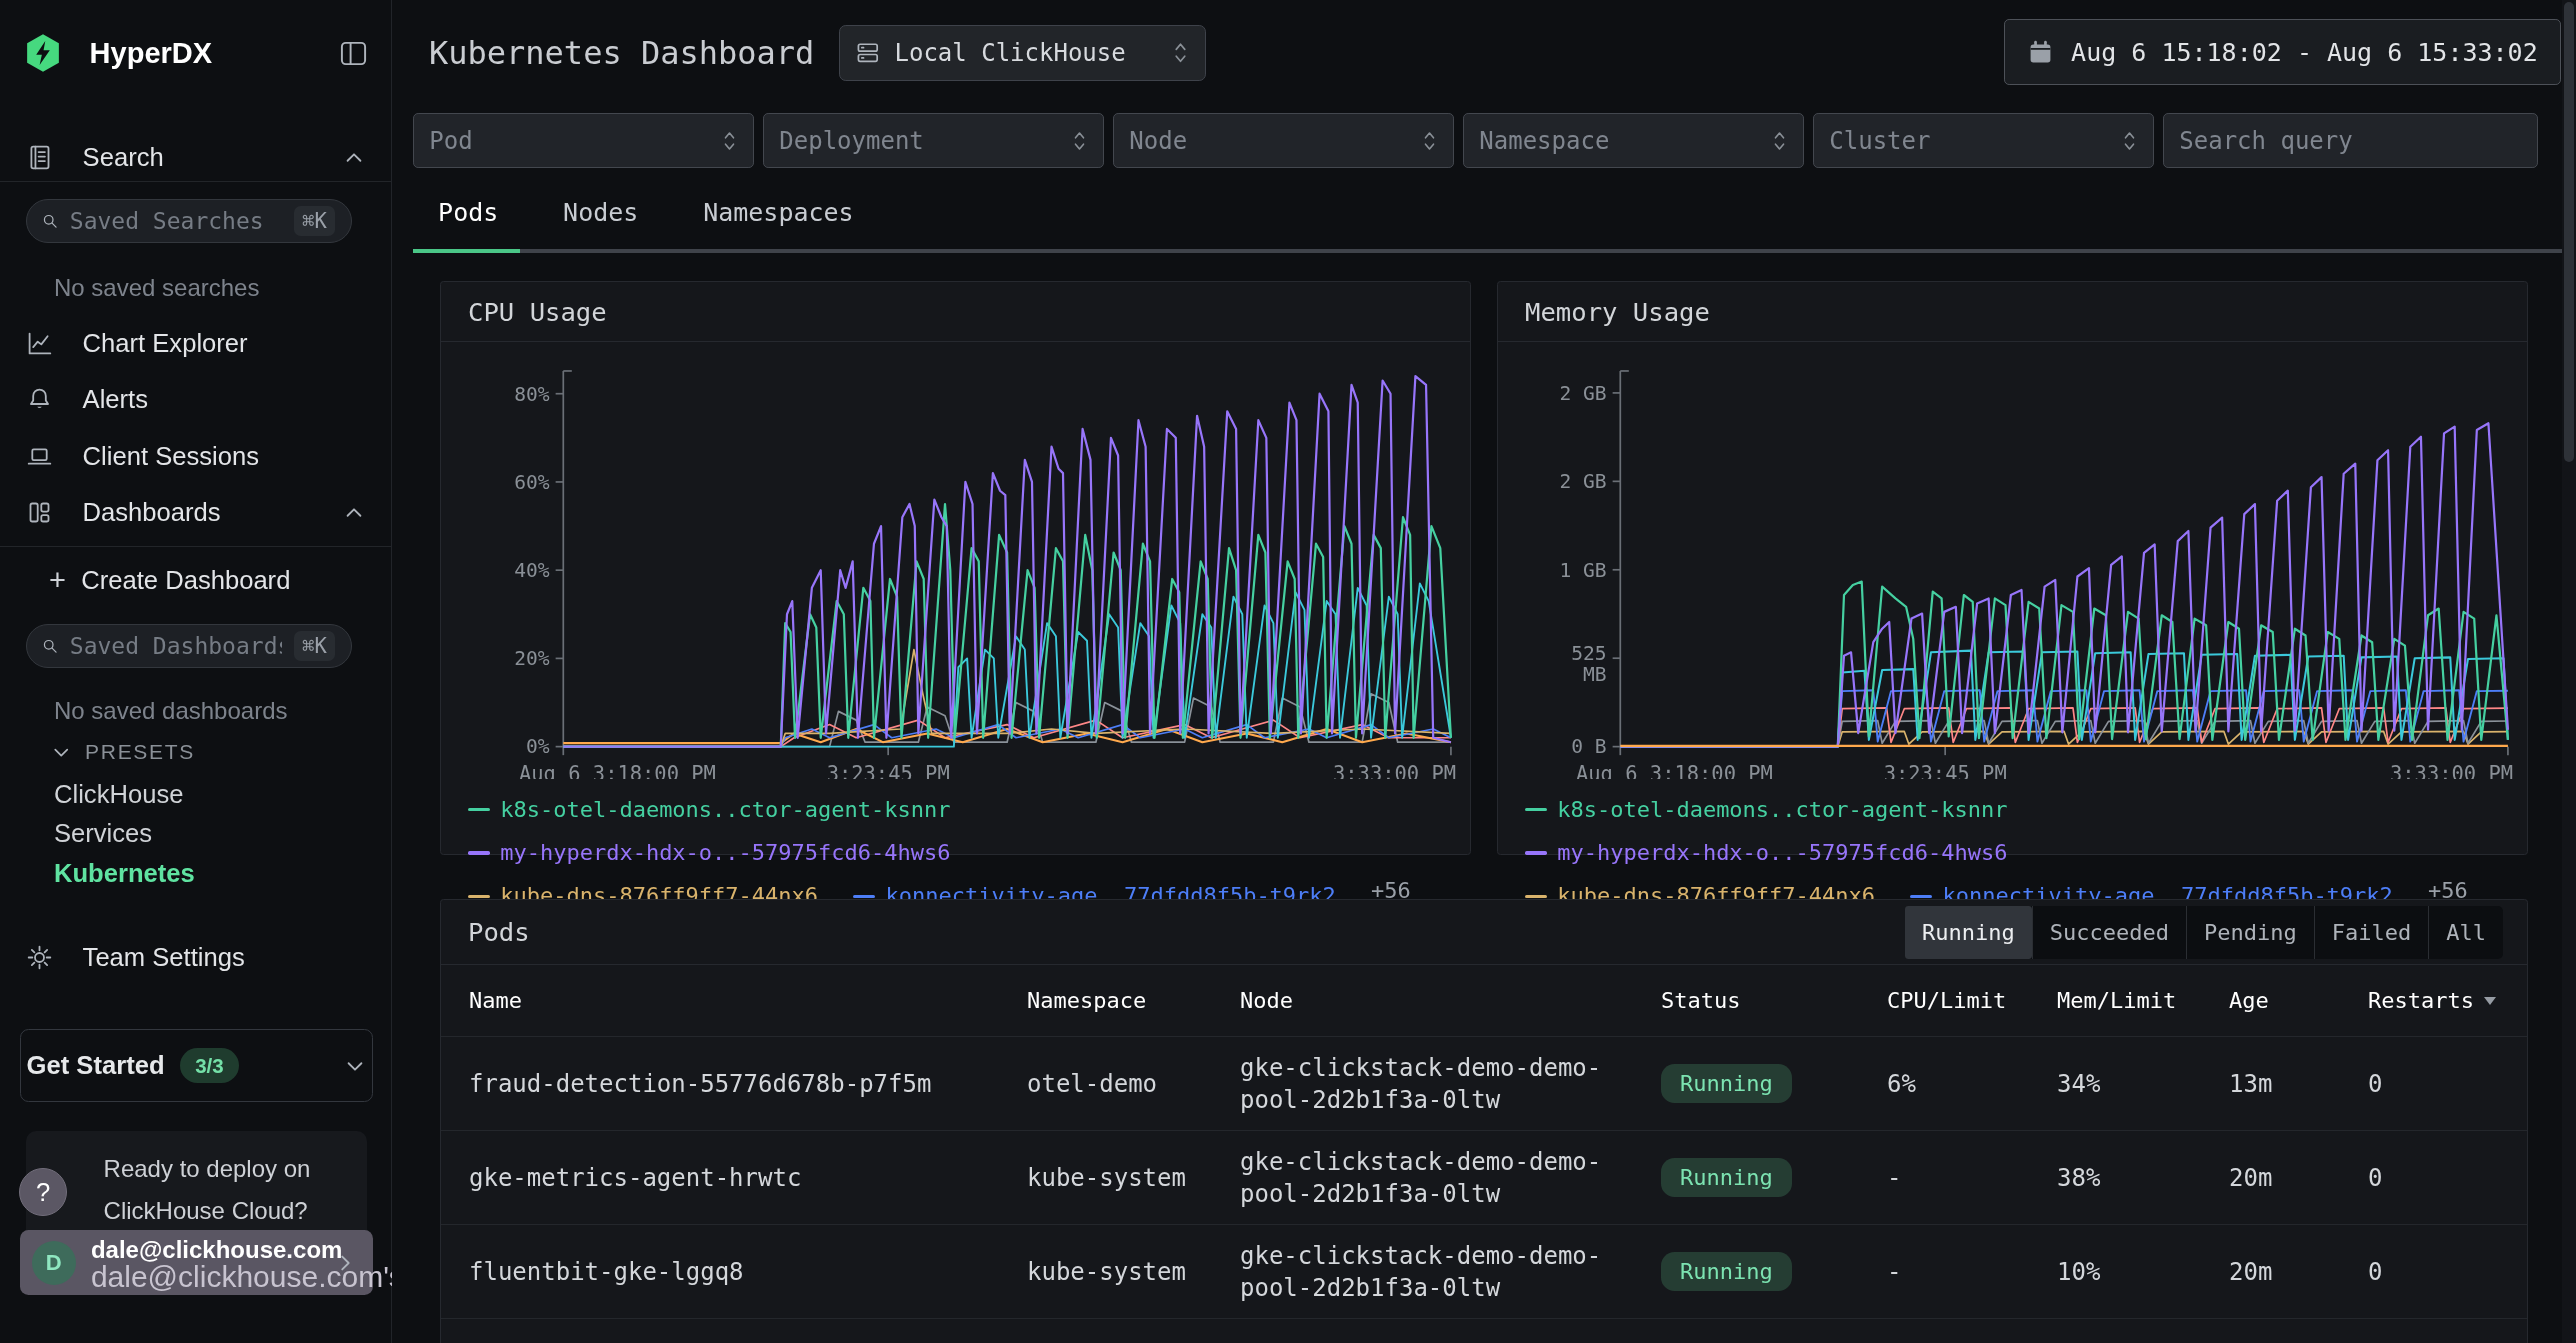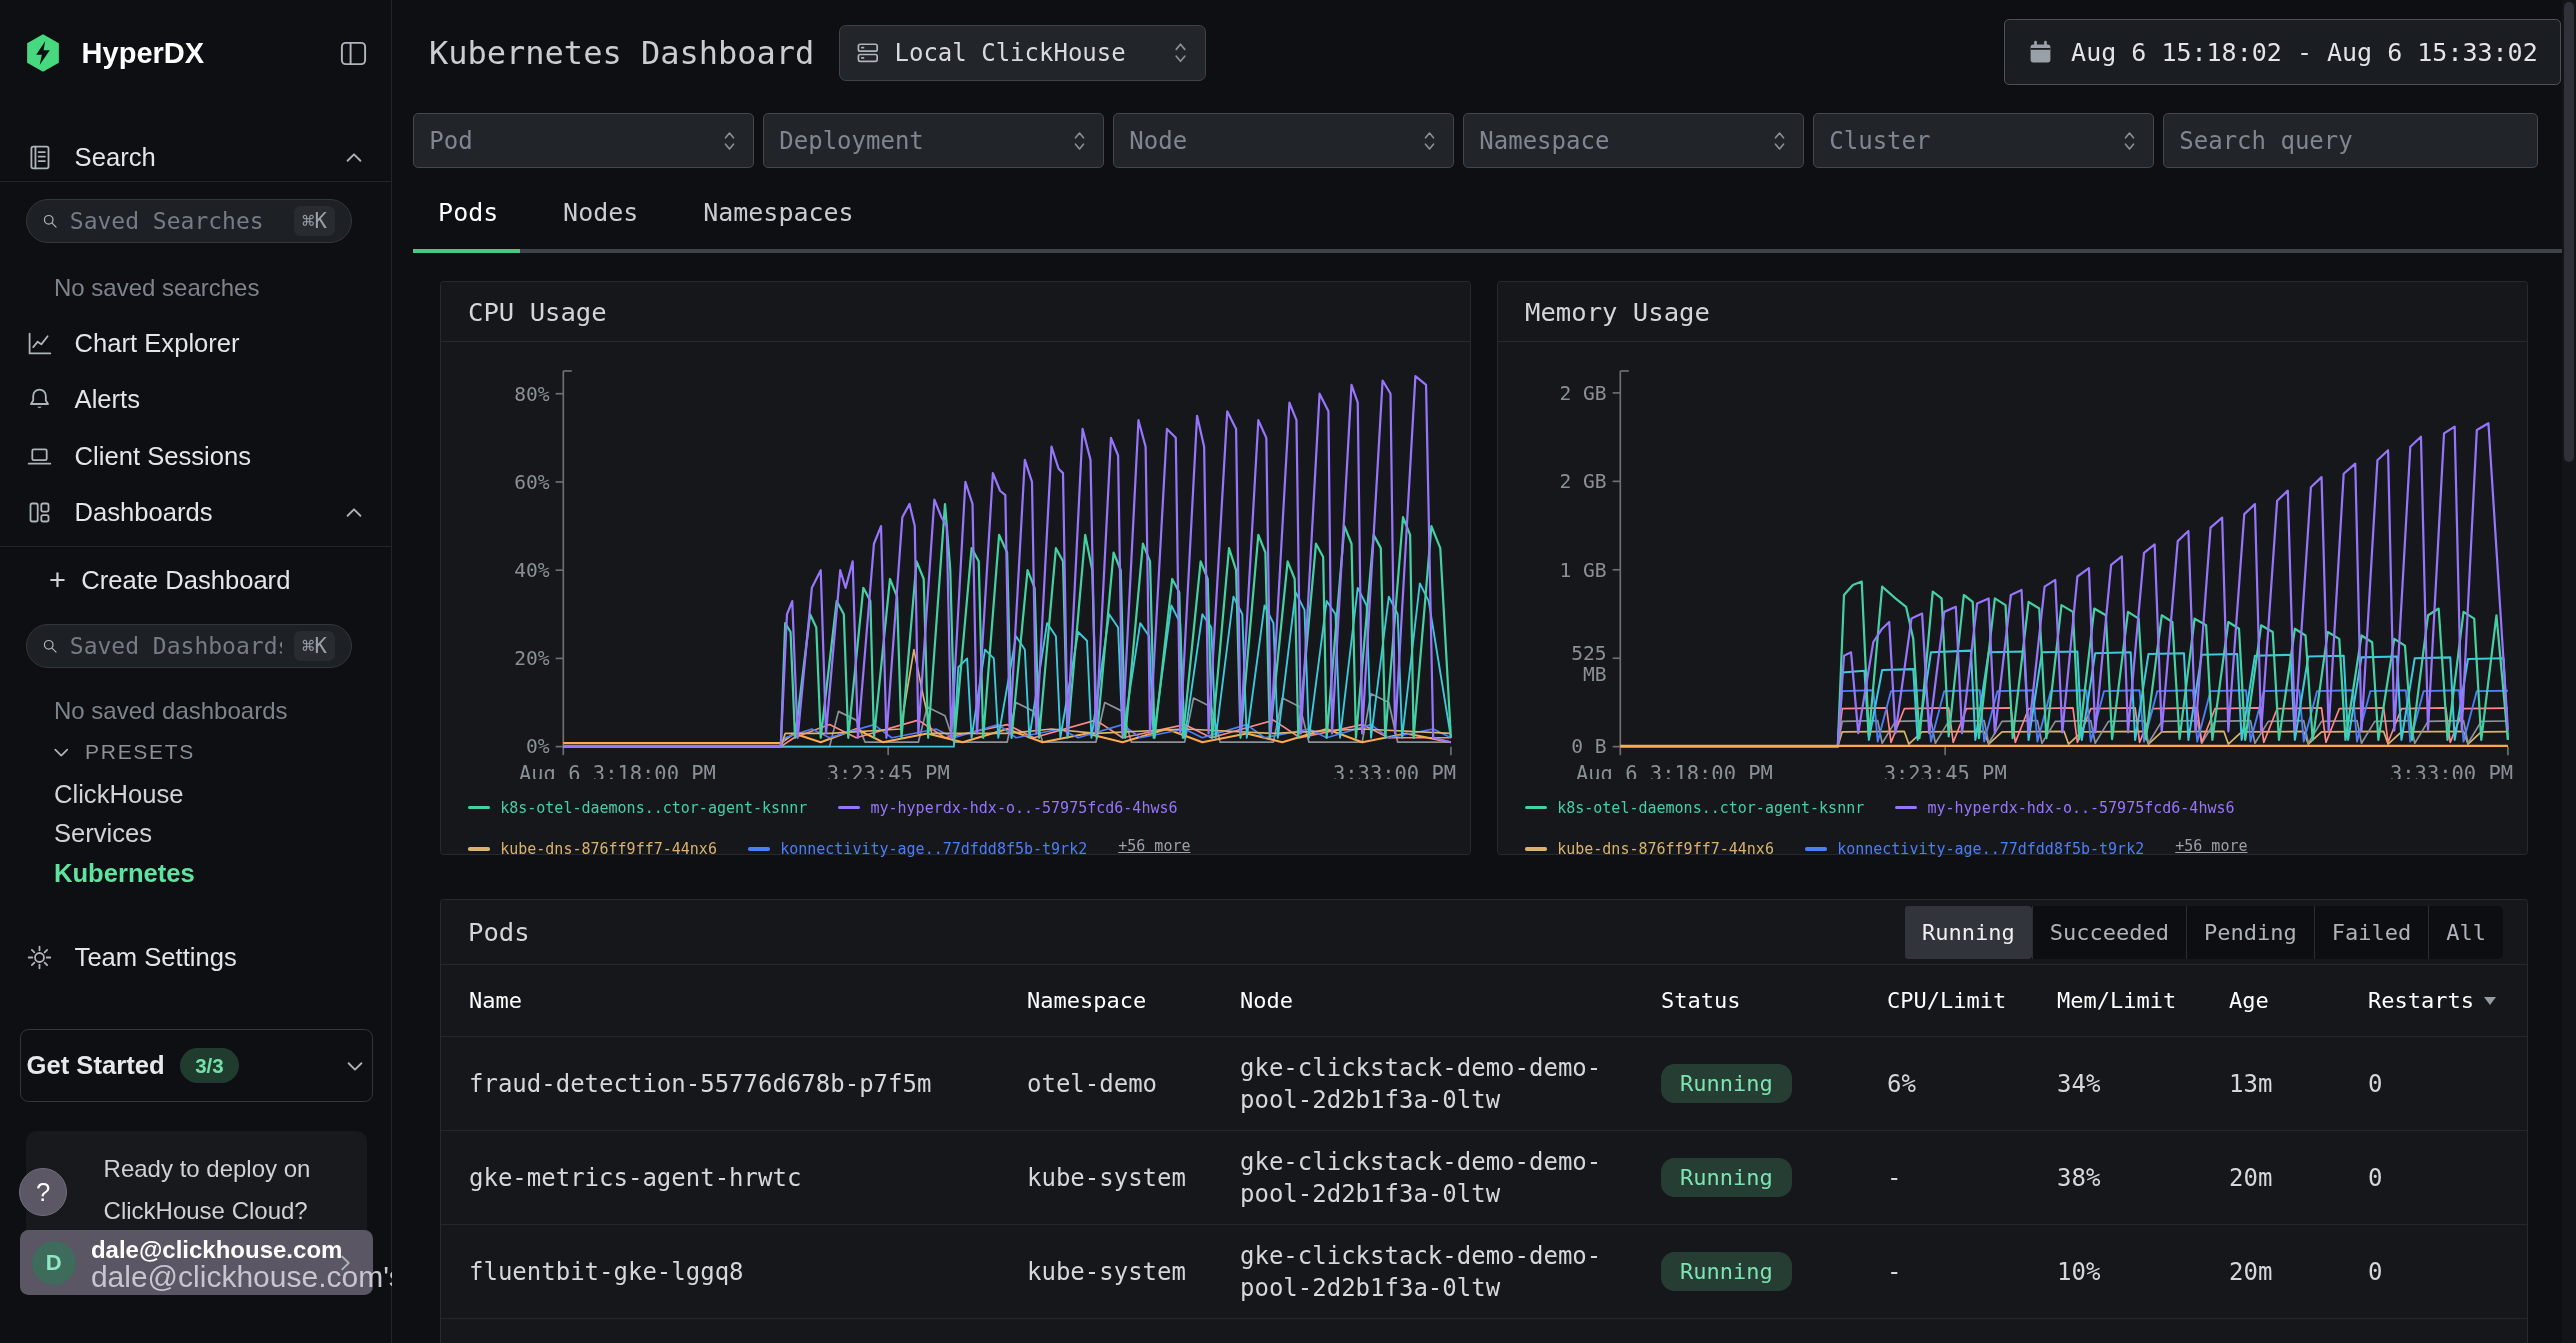--- a/index.html
+++ b/index.html
@@ -6,21 +6,21 @@
   html,body { width:2576px; height:1343px; overflow:hidden; }
   body {
     background:#0d0f12; color:#dfe2e6;
     font-family:"Liberation Sans", sans-serif;
     display:flex;
   }
 
   
   #sidebar { position:relative; width:392px; height:100%; border-right:0.9px solid #212429; background:#0d0f12; flex:none; }
   .abs { position:absolute; }
-  .srow { display:flex; align-items:center; gap:22px; color:#e3e5e8; font-size:25.6px; cursor:pointer; }
+  .srow { display:flex; align-items:center; gap:30px; color:#e3e5e8; font-size:25.6px; cursor:pointer; }
   .srow svg { flex:none; }
   .icn { stroke:#aeb4bc; fill:none; stroke-width:2; stroke-linecap:round; stroke-linejoin:round; }
   .divider-h { position:absolute; left:0; right:0; height:0.9px; background:#222529; }
   .pill-input { display:flex; align-items:center; gap:12px; background:#1d2025; border:0.9px solid #33373d; border-radius:852px; padding:0 15.3px; height:44px; }
   .pill-input input { background:transparent; border:none; outline:none; color:#8a9097; font-size:23px; font-family:"DejaVu Sans Mono", monospace; width:100%; }
   .pill-input input::placeholder { color:#767c85; }
   .kbd { background:#282c31; color:#9aa0a8; border-radius:6.8px; font-size:20.5px; padding:2.6px 8.5px; font-family:"DejaVu Sans Mono", monospace; flex:none; }
   .dim-note { color:#7d838c; font-size:24px; }
   .subitem { font-size:25.6px; color:#d0d3d7; cursor:pointer; }
   .presets-label { color:#8a9097; font-size:21px; letter-spacing:1.7px; display:flex; align-items:center; gap:13.6px; cursor:pointer; }
@@ -44,21 +44,21 @@
   .filter { display:flex; align-items:center; justify-content:space-between; background:#212429; border:0.9px solid #43474e; border-radius:5.1px; padding:0 15.3px; height:55px; font-family:"DejaVu Sans Mono", monospace; font-size:24px; color:#80868f; cursor:pointer; }
   .filter input { background:transparent; border:none; outline:none; color:#d7dade; font-size:24px; font-family:"DejaVu Sans Mono", monospace; width:100%; }
   .filter input::placeholder { color:#80868f; }
   .tab { font-family:"DejaVu Sans Mono", monospace; font-size:25px; color:#c8ccd2; padding:0 25.6px; cursor:pointer; }
   .tab.active { color:#ffffff; }
   .tab-track { position:absolute; height:4.3px; background:#3f434a; }
   .tab-ink { position:absolute; height:4.3px; background:#4ac687; }
 
   .panel { position:absolute; background:#15171b; border:0.9px solid #26292f; border-radius:3.4px; }
   .panel-header { height:60px; border-bottom:0.9px solid #26292f; display:flex; align-items:center; padding:0 27px; font-family:"DejaVu Sans Mono", monospace; font-size:25.6px; color:#d2d5d9; }
-  .legend { padding:3.4px 27px 0 27px; font-family:"DejaVu Sans Mono", monospace; font-size:15px; line-height:38px; }
+  .legend { padding:3.4px 27px 0 27px; font-family:"DejaVu Sans Mono", monospace; font-size:22px; line-height:38px; }
   .legend-item { display:inline-flex; align-items:center; gap:10.2px; margin-right:22px; cursor:pointer; }
   .legend-dash { width:22px; height:3.4px; background:currentColor; border-radius:1.7px; flex:none; }
   .legend-more { color:#9aa0a8; text-decoration:underline; cursor:pointer; }
 
   
   .pods-header { height:65px; border-bottom:0.9px solid #26292f; display:flex; align-items:center; justify-content:space-between; padding:0 24px 0 27px; }
   .pods-title { font-family:"DejaVu Sans Mono", monospace; font-size:25.6px; color:#d2d5d9; }
   .seg-group { display:flex; background:#0c0e11; border-radius:5.1px; height:53px; align-items:stretch; font-family:"DejaVu Sans Mono", monospace; font-size:22px; }
   .sbtn { display:flex; align-items:center; padding:0 17px; color:#aeb3ba; cursor:pointer; }
   .sbtn + .sbtn { border-left:0.9px solid #2b2e33; }

